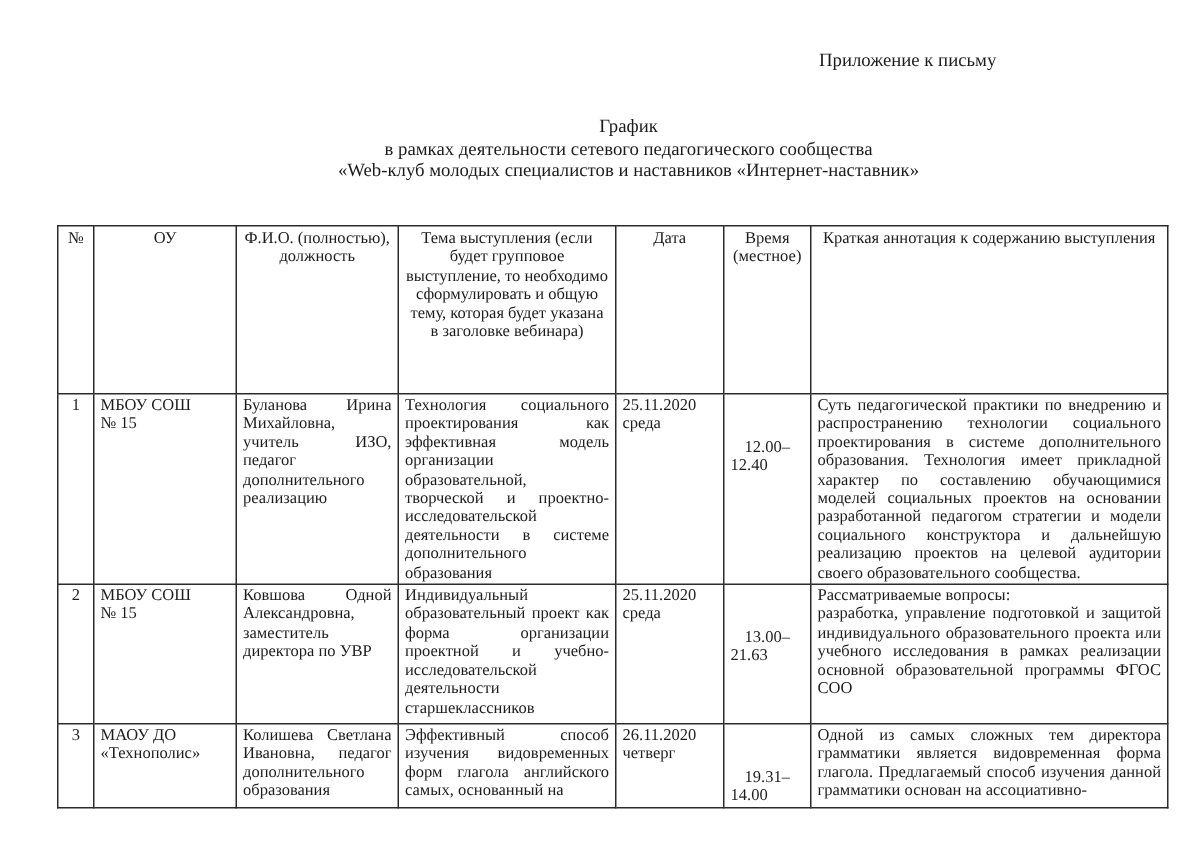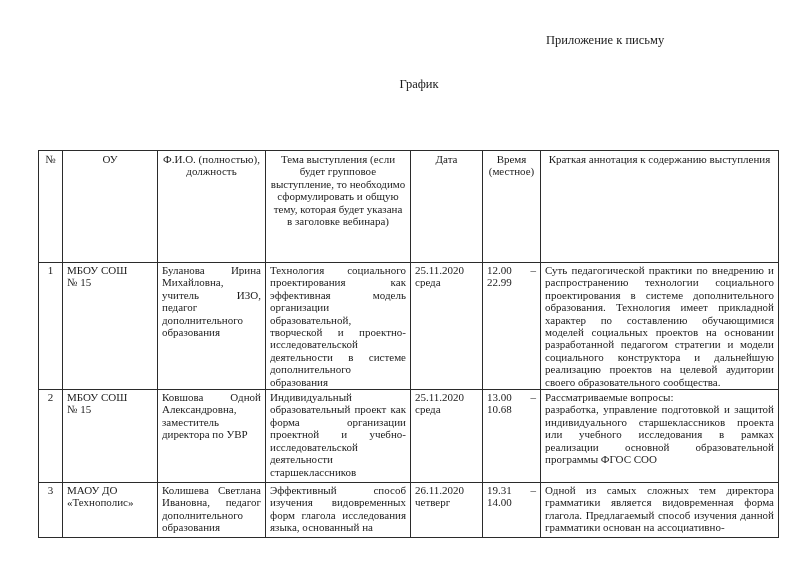--- a/index.html
+++ b/index.html
@@ -28,34 +28,36 @@
     padding:1px 4px; line-height:12.4px; font-weight:normal; overflow:hidden;
   }
   .schedule-table th { text-align:center; padding-top:2px; }
   .r-head { height:112px; }
   .r-1 { height:127px; }
   .r-2 { height:93px; }
   .r-3 { height:55px; }
   .c-num { text-align:center; padding-left:1px; padding-right:1px; }
   .c-just { text-align:justify; }
   .pre { white-space:pre-line; }
-  .time-top { display:flex; justify-content:space-between; }
+  .time-top { display:flex; justify-content:center;margin-top:28px; }
   .clip { height:50px; overflow:hidden; }
 </style>
 </head>
 <body>
 
 <div class="page">
 
   <div class="appendix">
     <div>Приложение к письму</div>
   </div>
 
   <div class="title-block">
     <div>График</div>
+    <div>в рамках деятельности сетевого педагогического сообщества</div>
+    <div>«Web-клуб молодых специалистов и наставников «Интернет-наставник»</div>
   </div>
 
   <table class="schedule-table">
     <colgroup>
       <col style="width:24px">
         <col style="width:95px">
         <col style="width:108px">
         <col style="width:145px">
         <col style="width:72px">
         <col style="width:58px">
@@ -68,58 +70,58 @@
       <th>Ф.И.О. (полностью), должность</th>
       <th>Тема выступления (если будет групповое выступление, то необходимо сформулировать и общую тему, которая будет указана в заголовке вебинара)</th>
       <th>Дата</th>
       <th>Время (местное)</th>
       <th>Краткая аннотация к содержанию выступления</th>
     </tr>
 
     <tr class="r-1">
       <td class="c-num">1</td>
       <td>МБОУ СОШ №&nbsp;15</td>
-      <td class="c-just">Буланова Ирина Михайловна, учитель ИЗО, педагог дополнительного образования</td>
+      <td class="c-just">Буланова Ирина Михайловна, учитель ИЗО, педагог дополнительного реализацию</td>
       <td class="c-just">Технология социального проектирования как эффективная модель организации образовательной, творческой и проектно-исследовательской деятельности в системе дополнительного образования</td>
       <td>25.11.2020 среда</td>
       <td>
         <div class="time-top">
               <span>12.00</span>
               <span>–</span>
             </div>
-        <div>22.99</div>
+        <div>12.40</div>
       </td>
       <td class="c-just">Суть педагогической практики по внедрению и распространению технологии социального проектирования в системе дополнительного образования. Технология имеет прикладной характер по составлению обучающимися моделей социальных проектов на основании разработанной педагогом стратегии и модели социального конструктора и дальнейшую реализацию проектов на целевой аудитории своего образовательного сообщества.</td>
     </tr>
 
     <tr class="r-2">
       <td class="c-num">2</td>
       <td>МБОУ СОШ №&nbsp;15</td>
       <td class="c-just">Ковшова Одной Александровна, заместитель директора по УВР</td>
       <td class="c-just">Индивидуальный образовательный проект как форма организации проектной и учебно-исследовательской деятельности старшеклассников</td>
       <td>25.11.2020 среда</td>
       <td>
         <div class="time-top">
               <span>13.00</span>
               <span>–</span>
             </div>
-        <div>10.68</div>
+        <div>21.63</div>
       </td>
       <td class="c-just pre">Рассматриваемые вопросы:
-разработка, управление подготовкой и защитой индивидуального старшеклассников проекта или учебного исследования в рамках реализации основной образовательной программы ФГОС СОО</td>
+разработка, управление подготовкой и защитой индивидуального образовательного проекта или учебного исследования в рамках реализации основной образовательной программы ФГОС СОО</td>
     </tr>
 
     <tr class="r-3">
       <td class="c-num">3</td>
       <td>МАОУ ДО «Технополис»</td>
       <td>
             <div class="clip c-just">Колишева Светлана Ивановна, педагог дополнительного образования</div>
           </td>
       <td>
-            <div class="clip c-just">Эффективный способ изучения видовременных форм глагола исследования языка, основанный на</div>
+            <div class="clip c-just">Эффективный способ изучения видовременных форм глагола английского самых, основанный на</div>
           </td>
       <td>26.11.2020 четверг</td>
       <td>
         <div class="time-top">
               <span>19.31</span>
               <span>–</span>
             </div>
         <div>14.00</div>
       </td>
       <td>

